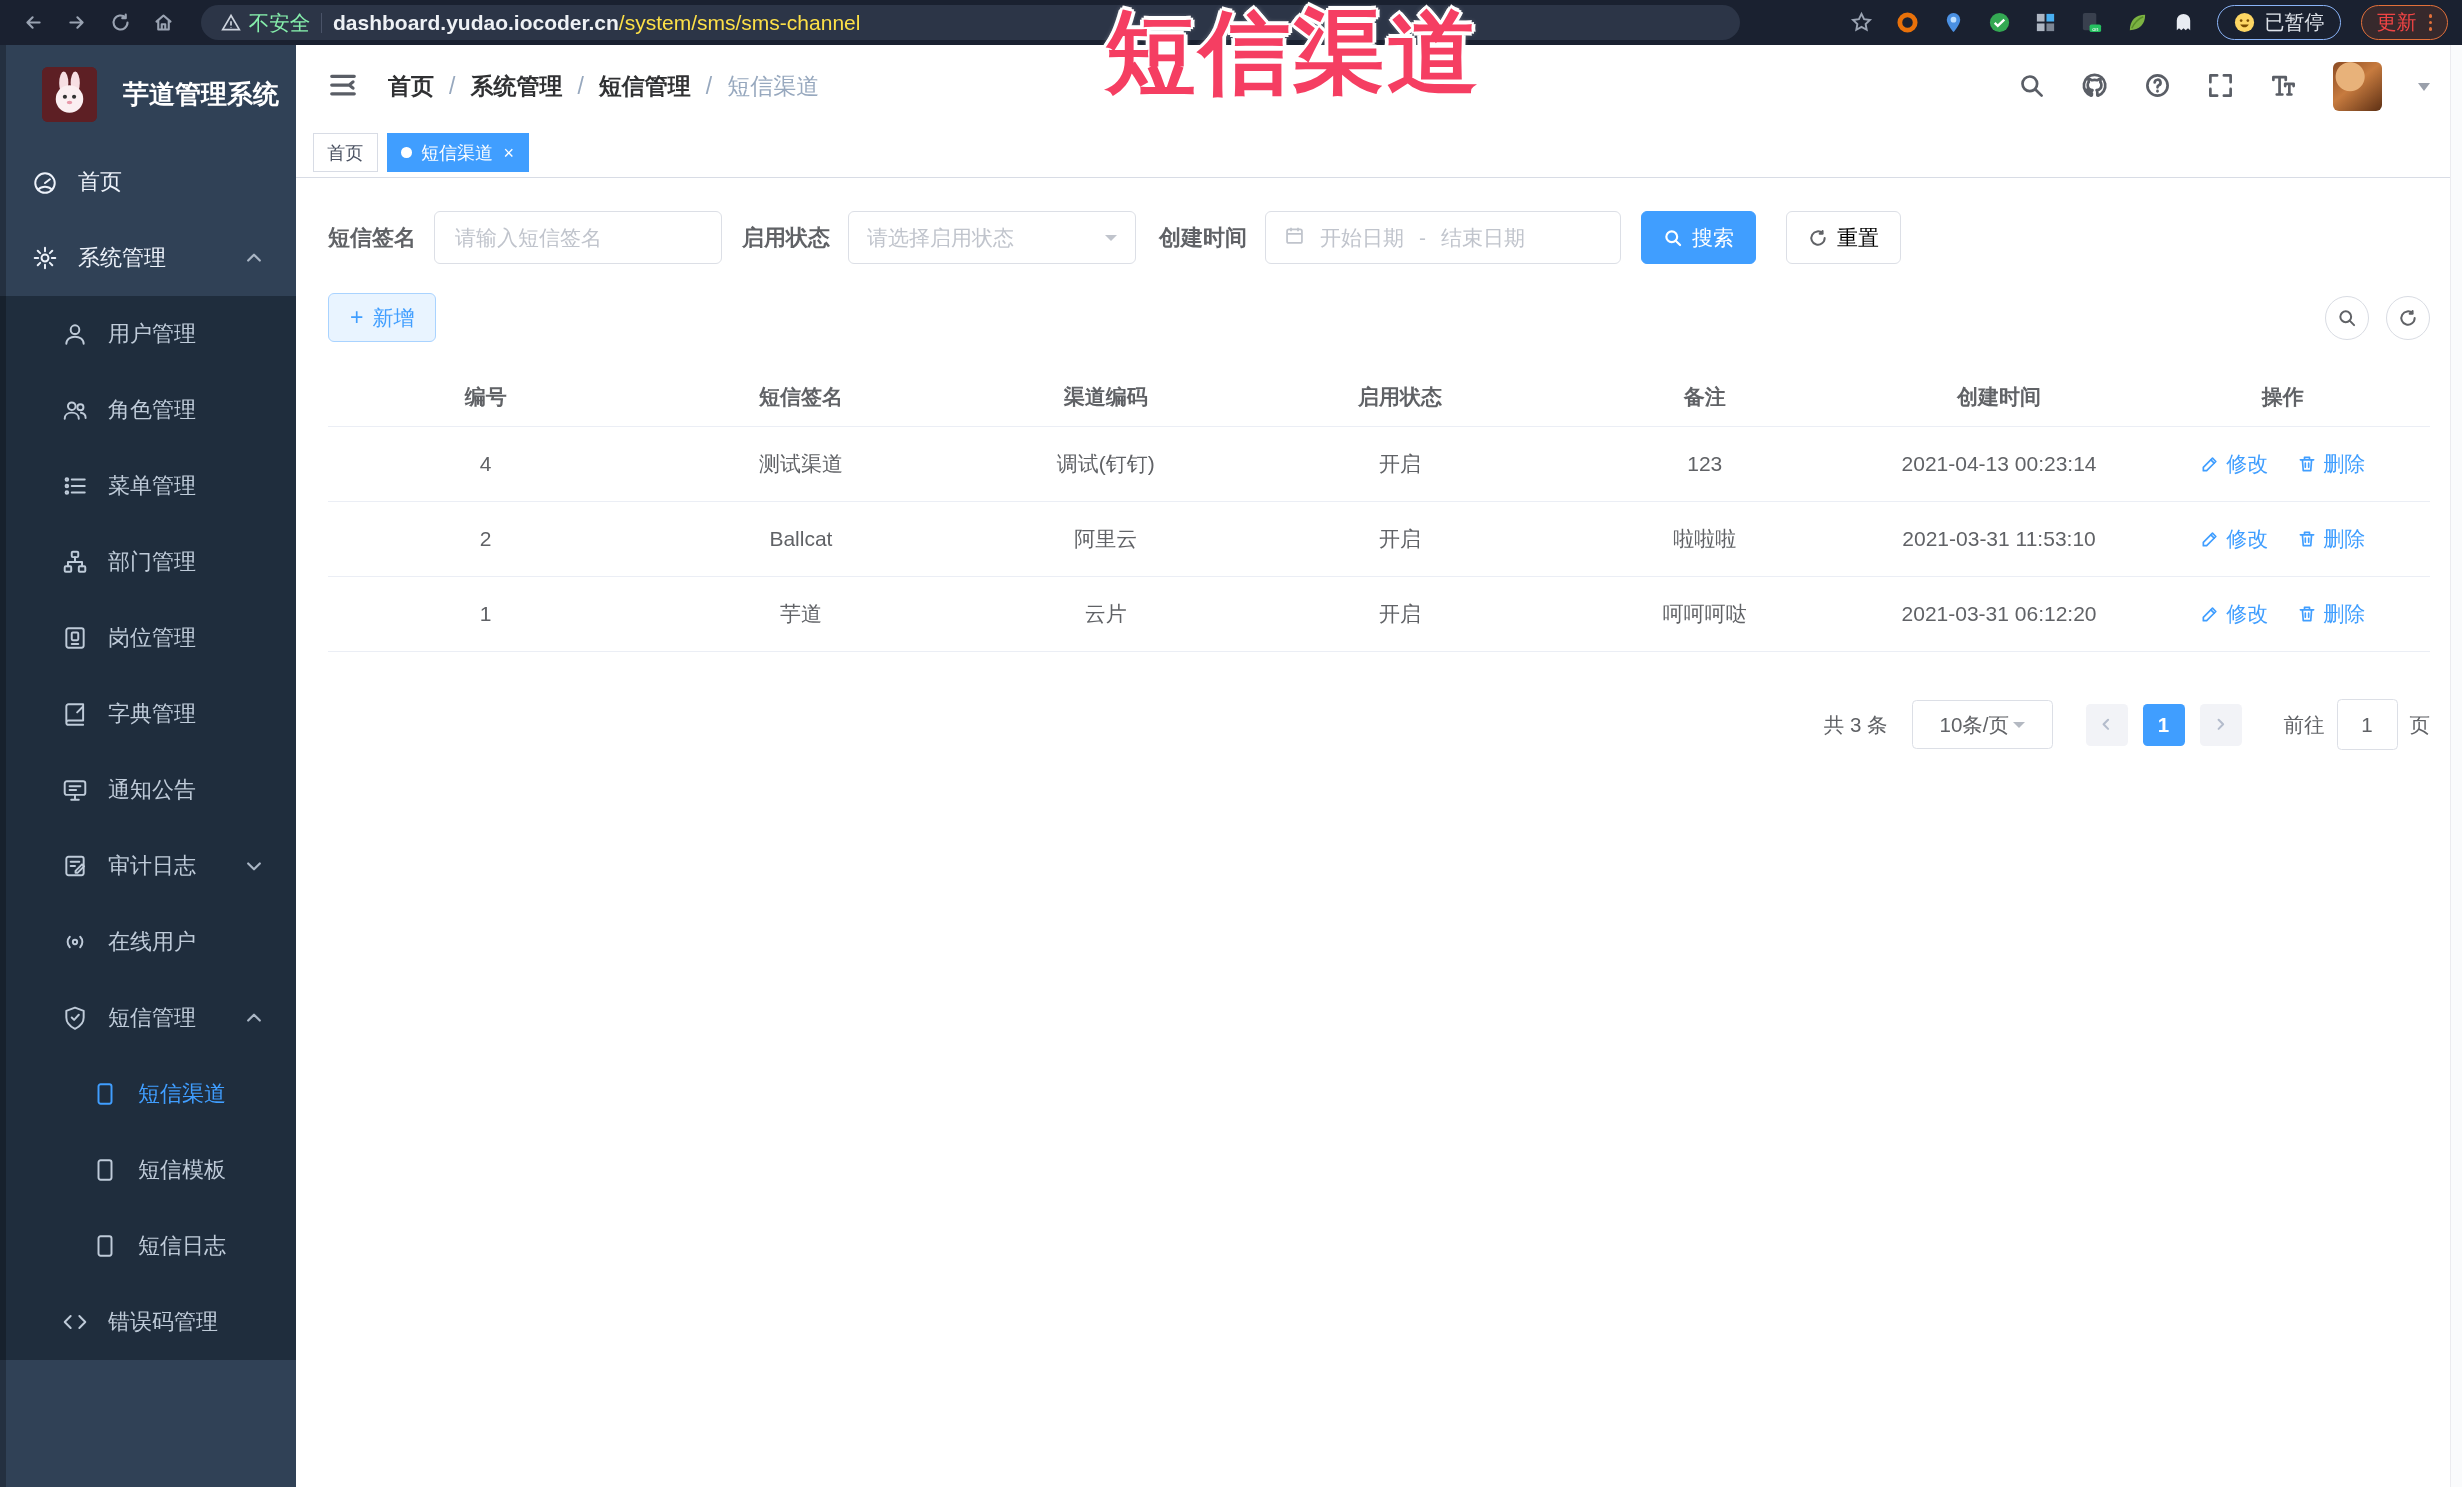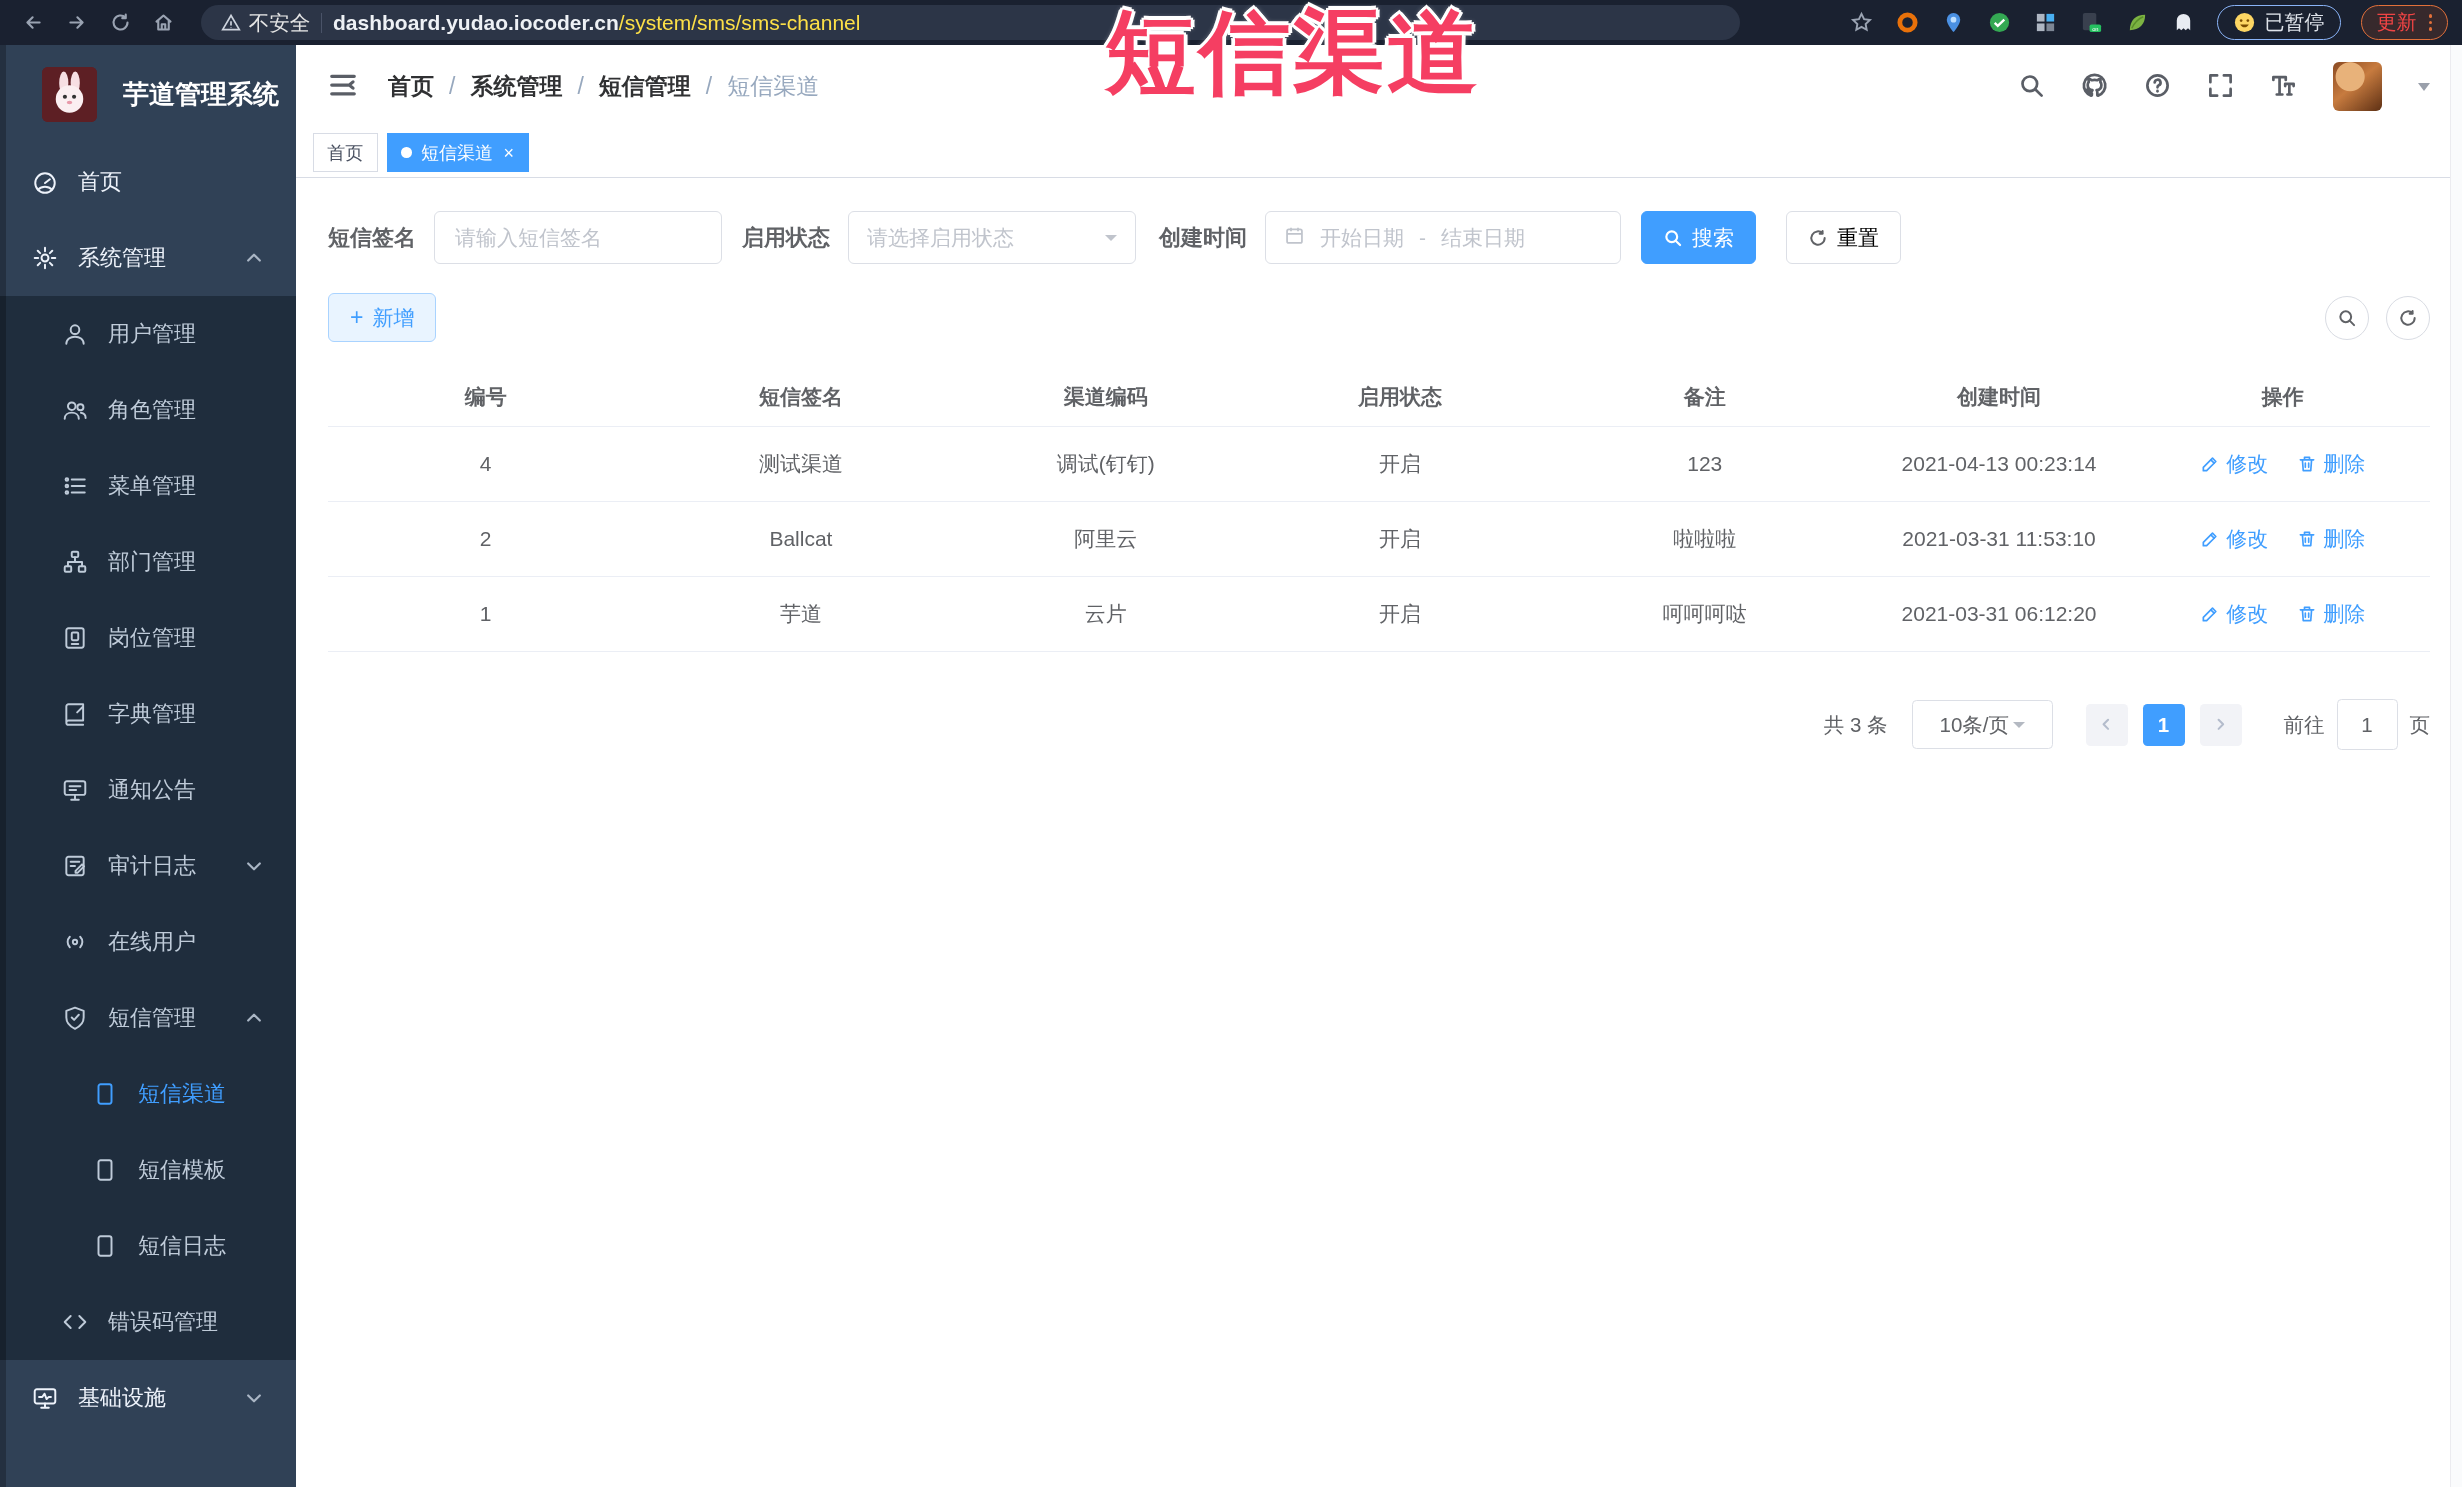--- a/index.html
+++ b/index.html
@@ -6,21 +6,21 @@
   .screen{position:relative;width:2462px;height:1488px;overflow:hidden;
           font-family:"Liberation Sans","DejaVu Sans",sans-serif;}
 
   
   .browser-bar{position:absolute;top:0;left:0;right:0;height:45px;background:#1a2130;
                display:flex;align-items:center;padding:0 13.6px;box-sizing:border-box;gap:4.5px;}
   .bnav{width:39px;height:35px;display:flex;align-items:center;justify-content:center;color:#9aa3b2;}
   .bnav svg{width:21px;height:21px;stroke:#9aa3b2;stroke-width:2.4;fill:none;stroke-linecap:round;stroke-linejoin:round;}
   .addr-pill{margin-left:13.6px;width:1539px;height:35px;background:#2c3547;border-radius:18px;
              display:flex;align-items:center;padding:0 20px;box-sizing:border-box;gap:10.6px;}
-  .addr-pill .warn{color:#e5e5e5;display:flex;align-items:center;gap:7.6px;font-size:20.5px;text-align:center;}
+  .addr-pill .warn{color:#86efac;display:flex;align-items:center;gap:7.6px;font-size:20.5px;text-align:center;}
   .warn svg{width:20px;height:20px;fill:none;stroke:#cdd3dd;stroke-width:2;}
   .addr-div{width:1.5px;height:20px;background:#4a5368;}
   .url{font-size:21px;white-space:nowrap;}
   .url .host{color:#eef1f5;font-weight:600;}
   .url .path{color:#fde047;}
   .ext-area{margin-left:auto;display:flex;align-items:center;gap:20px;}
   .xic{width:26px;height:26px;display:flex;align-items:center;justify-content:center;}
   .xic svg{width:23px;height:23px;}
   .pill-paused{display:flex;align-items:center;gap:9px;border:1.5px solid #8ab4f8;border-radius:18px;
                height:33px;padding:0 15px;color:#dfe3ea;font-size:20px;}
@@ -401,30 +401,20 @@
           <span>短信日志</span>
         </div>
 
         <div class="m-item lvl1">
           <span class="mi"><svg viewBox="0 0 24 24">
                 <path d="M8 6.5L2.5 12 8 17.5M16 6.5l5.5 5.5L16 17.5"></path>
               </svg></span>
           <span>错误码管理</span>
         </div>
 
-        <div class="m-item lvl0">
-          <span class="mi"><svg viewBox="0 0 24 24">
-                <rect x="2.5" y="4" width="19" height="13" rx="2"></rect>
-                <path d="M8.5 21h7M12 17v4M6.5 11h3l2-3 2 5 2-2h2"></path>
-              </svg></span>
-          <span>基础设施</span>
-          <span class="chev"><svg viewBox="0 0 24 24">
-                <path d="M5 9l7 7 7-7"></path>
-              </svg></span>
-        </div>
 
         <div class="menu-fill"></div>
       </div>
     </aside>
 
     <div class="main">
 
       <div class="navbar">
         <span class="hamb"><svg viewBox="0 0 24 24">
               <path d="M3 5h18M3 12h13M3 19h18M20 9.5L17 12l3 2.5"></path>

